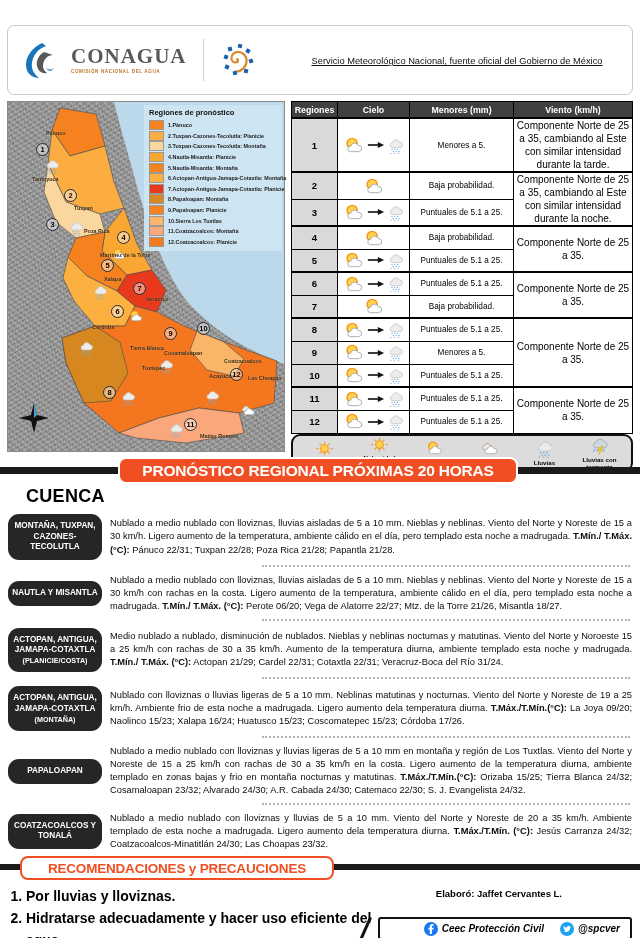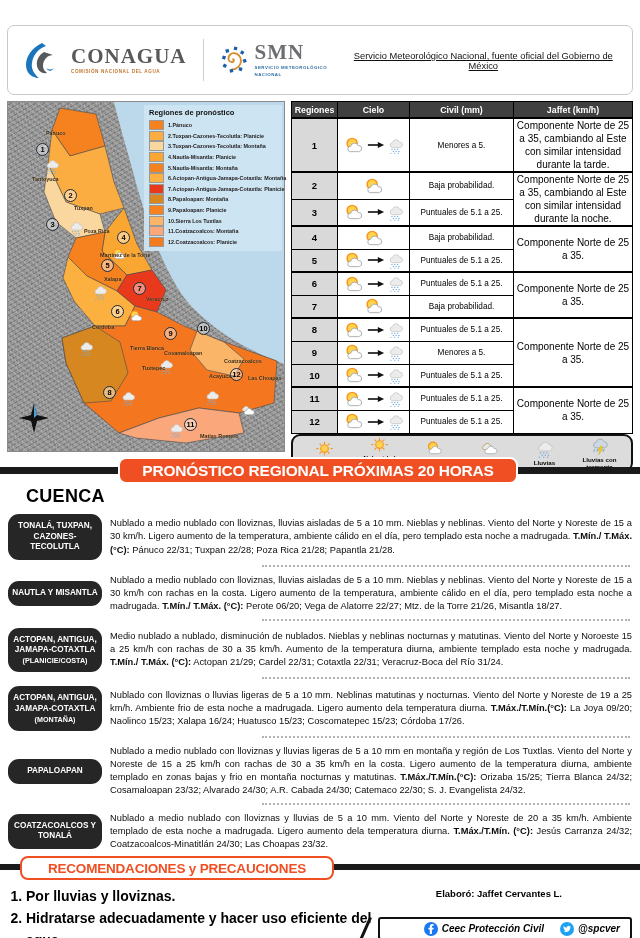--- a/index.html
+++ b/index.html
@@ -102,26 +102,20 @@
           <rect x="4" y="12" width="4" height="4" transform="rotate(20 6 14)"></rect>
           <rect x="8" y="4" width="4" height="4" transform="rotate(-15 10 6)"></rect>
           <rect x="18" y="1" width="4" height="4" transform="rotate(12 20 3)"></rect>
           <rect x="26" y="6" width="4" height="4" transform="rotate(30 28 8)"></rect>
           <rect x="29" y="16" width="4" height="4" transform="rotate(-20 31 18)"></rect>
           <rect x="24" y="26" width="4" height="4" transform="rotate(15 26 28)"></rect>
           <rect x="13" y="28" width="4" height="4" transform="rotate(-10 15 30)"></rect>
           <rect x="5" y="22" width="4" height="4" transform="rotate(25 7 24)"></rect>
         </g>
       </svg>
-      <div>
-        <div class="smn-name">SMN</div>
-        <div class="smn-sub">
-          <span>SERVICIO METEOROLÓGICO NACIONAL</span>
-        </div>
-      </div>
     </div>
     <div class="hdr-title-box">
       <div class="hdr-subtitle">Servicio Meteorológico Nacional, fuente oficial del Gobierno de México</div>
     </div>
   </div>
 
   <div class="top">
     <div class="map">
       <svg class="base" width="276" height="349" viewBox="0 0 276 349">
         <path d="M106,0 L276,0 L276,262 L252,252 C222,238 196,220 178,198 C158,172 142,130 130,88 C122,58 112,25 106,0 Z" fill="#BBD9EA"></path>
@@ -360,22 +354,22 @@
         <colgroup>
             <col style="width:46px">
             <col style="width:72px">
             <col style="width:104px">
             <col>
           </colgroup>
         <thead>
           <tr>
             <th>Regiones</th>
             <th>Cielo</th>
-            <th>Civil (mm)</th>
-            <th>Jaffet (km/h)</th>
+            <th>Menores (mm)</th>
+            <th>Viento (km/h)</th>
           </tr>
         </thead>
         <tbody>
             <tr class="gs">
               <td class="reg">1</td>
     <td class="sky">
                 <div class="skyflex">
                   <svg width="22" height="16.5" viewBox="0 0 24 18">
                     <circle cx="10" cy="7" r="5.5" fill="#FFD34D" stroke="#F7941D" stroke-width="1.6"></circle>
                     <path d="M8,16 a3,3 0 0 1 .4,-6 a4.3,4.3 0 0 1 8.2,-.6 a3.2,3.2 0 0 1 1.2,6.3 q-.4,.3 -1.1,.3 Z" fill="#fdfdfd" stroke="#9aa0a6" stroke-width="0.9"></path>
@@ -767,21 +761,21 @@
   </div>
 
   <div class="banner-row">
     <div class="banner-black-bar"></div>
     <div class="banner" style="background: rgb(240, 79, 35);">PRONÓSTICO REGIONAL PRÓXIMAS 20 HORAS</div>
   </div>
   <div class="cuenca">CUENCA</div>
 
   <div class="blocks">
       <div class="block">
-        <div class="block-label">TONALÁ, TUXPAN, CAZONES-TECOLUTLA</div>
+        <div class="block-label">MONTAÑA, TUXPAN, CAZONES-TECOLUTLA</div>
         <div class="block-text"><span>Nublado a medio nublado con lloviznas, lluvias aisladas de 5 a 10 mm. Nieblas y neblinas. Viento del Norte y Noreste de 15 a 30 km/h. Ligero aumento de la temperatura, ambiente cálido en el día, pero templado esta noche a madrugada. </span><b>T.Mín./ T.Máx. (°C):</b><span> Pánuco 22/31; Tuxpan 22/28; Poza Rica 21/28; Papantla 21/28.</span></div>
       </div>
       <div class="sep"></div>
       <div class="block">
         <div class="block-label">NAUTLA Y MISANTLA</div>
         <div class="block-text"><span>Nublado a medio nublado con lloviznas, lluvias aisladas de 5 a 10 mm. Nieblas y neblinas. Viento del Norte y Noreste de 15 a 30 km/h con rachas en la costa. Ligero aumento de la temperatura, ambiente cálido en el día, pero templado esta noche a madrugada. </span><b>T.Mín./ T.Máx. (°C):</b><span> Perote 06/20; Vega de Alatorre 22/27; Mtz. de la Torre 21/26, Misantla 18/27.</span></div>
       </div>
       <div class="sep"></div>
       <div class="block">
         <div class="block-label">ACTOPAN, ANTIGUA, JAMAPA-COTAXTLA<div class="sub">(PLANICIE/COSTA)</div></div>

